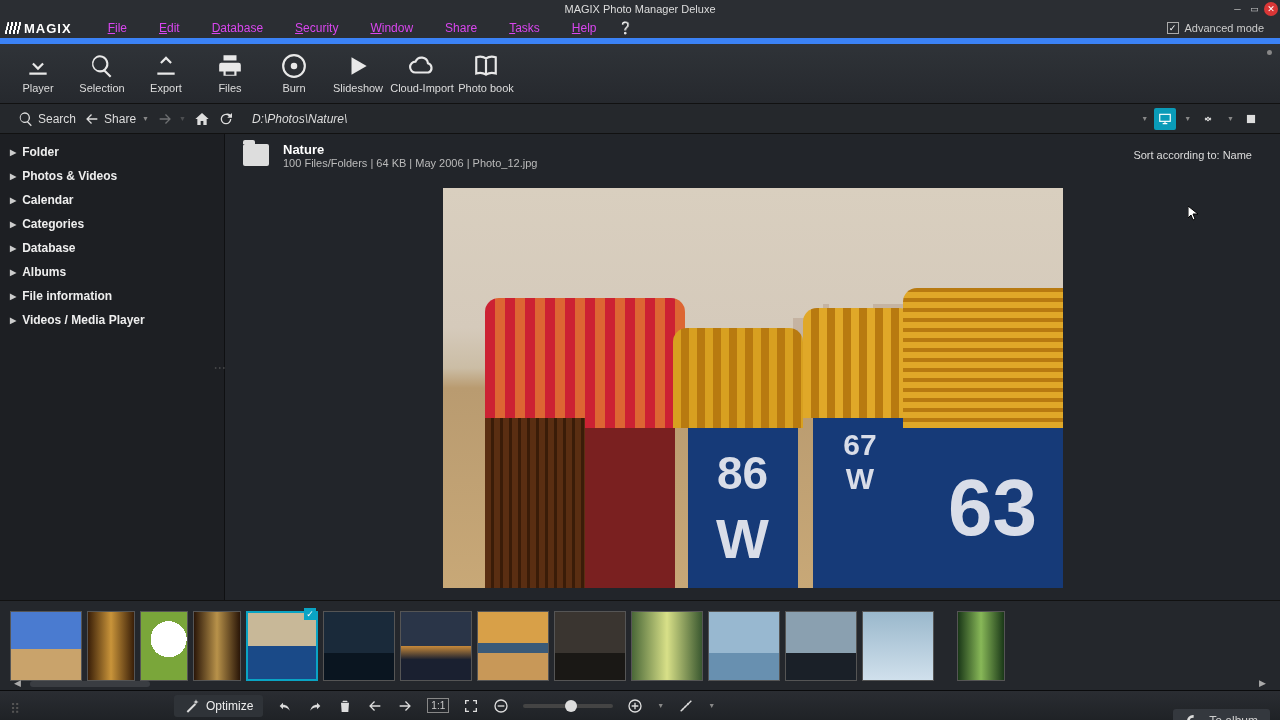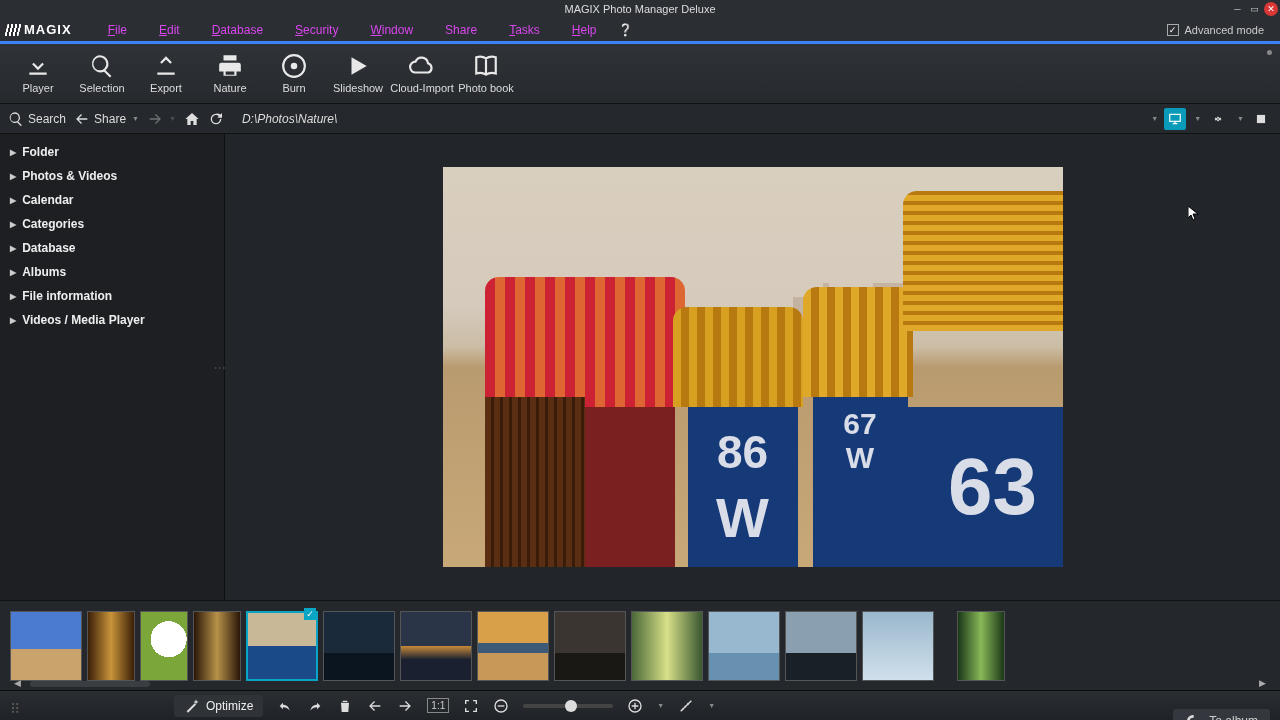--- a/index.html
+++ b/index.html
@@ -5,37 +5,37 @@
 * { margin:0; padding:0; box-sizing:border-box; font-family:"Segoe UI",Arial,sans-serif; }
 body { width:1280px; height:720px; background:#2b2e33; color:#ccc; overflow:hidden; position:relative; }
 
 
 .titlebar { height:18px; background:#2b2e33; display:flex; align-items:center; justify-content:center; position:relative; font-size:11px; color:#ddd; }
 .titlebar .wctrl { position:absolute; right:2px; top:2px; display:flex; gap:2px; }
 .titlebar .wbtn { width:15px; height:13px; display:flex; align-items:center; justify-content:center; font-size:9px; color:#ccc; cursor:pointer; }
 .titlebar .wbtn.close { background:#d93636; border-radius:50%; color:#fff; width:14px; height:14px; }
 
 
-.menubar { height:26px; background:#2b2e33; display:flex; align-items:center; padding:0 6px; font-size:12px; border-bottom:3px solid #3b82f6; }
+.menubar { height:26px; background:#2b2e33; display:flex; align-items:center; padding:0 6px; font-size:12px; border-bottom:6px solid #3b82f6; }
 .menubar .logo { display:flex; align-items:center; gap:4px; margin-right:20px; color:#fff; font-weight:bold; letter-spacing:1px; font-size:13px;}
 .menubar .logo .bars { display:inline-block; width:14px; height:12px; background:repeating-linear-gradient(90deg,#fff 0 2px,transparent 2px 4px); transform:skew(-15deg);}
 .menubar .mitem { padding:0 16px; cursor:pointer; color:#d946ef; }
 .menubar .mitem u { text-decoration:underline; }
 .menubar .spacer { flex:1; }
 .menubar .adv { display:flex; align-items:center; gap:6px; font-size:11px; color:#ccc; margin-right:10px;}
 .menubar .adv .chk { width:12px; height:12px; border:1px solid #aaa; display:flex; align-items:center; justify-content:center; font-size:9px; color:#fff;}
 
 
 .toolbar { height:60px; background:linear-gradient(#2f3338,#26292e); display:flex; align-items:center; padding:0 6px; gap:0; border-bottom:1px solid #111; position:relative;}
 .toolbar .tbtn { width:64px; height:56px; display:flex; flex-direction:column; align-items:center; justify-content:center; gap:3px; cursor:pointer; font-size:11px; color:#ddd;}
 .toolbar .tbtn svg { width:26px; height:26px; fill:#e8e8e8; }
 .toolbar .dot { position:absolute; right:8px; top:6px; width:5px; height:5px; border-radius:50%; background:#888;}
 
 
-.navbar { height:30px; background:#25282c; display:flex; align-items:center; padding:0 8px; gap:8px; font-size:12px; border-bottom:1px solid #111;}
+.navbar { height:30px; background:#25282c; display:flex; align-items:center; padding:0 18px; gap:8px; font-size:12px; border-bottom:1px solid #111;}
 .navbar .nbtn { display:flex; align-items:center; gap:4px; cursor:pointer; color:#ddd;}
 .navbar svg { width:16px; height:16px; fill:#ddd; }
 .navbar .drop { font-size:7px; color:#888; margin-left:2px;}
 .navbar .path { margin-left:10px; color:#ddd; flex:1;font-style:italic;}
 .navbar .right { display:flex; align-items:center; gap:6px;}
 .navbar .vbtn { width:22px; height:22px; display:flex; align-items:center; justify-content:center; cursor:pointer; border-radius:2px;}
 .navbar .vbtn.active { background:#0a9bb8; }
 .navbar .vbtn svg { width:14px; height:14px; fill:#ddd;}
 .navbar .vbtn.active svg { fill:#fff;}
 
@@ -70,21 +70,21 @@
 .c1 .side { left:0; width:100px; height:170px; background:repeating-linear-gradient(90deg,#5a2e12 0 6px,#3a1c08 6px 9px);}
 .c1 .door { position:absolute; right:10px; bottom:0; width:90px; height:160px; background:#7a2020;}
 .c2 { left:230px; width:130px; height:260px;}
 .c2 .hood { height:100px; background:repeating-linear-gradient(90deg,#d8a020 0 8px,#b87a10 8px 16px);}
 .c2 .box { position:absolute; bottom:0; left:15px; width:110px; height:160px; background:#163a78; color:#d9dde8; display:flex; flex-direction:column; align-items:center; justify-content:center; font-size:46px; font-weight:bold; font-family:Arial;}
 .c2 .box span.w { font-size:56px; margin-top:6px;}
 .c3 { left:360px; width:110px; height:280px;}
 .c3 .hood { height:110px; background:repeating-linear-gradient(90deg,#e0a828 0 8px,#b87a10 8px 16px);}
 .c3 .box { position:absolute; bottom:0; left:10px; width:95px; height:170px; background:#163a78; color:#d9dde8; display:flex; flex-direction:column; align-items:center; justify-content:flex-start; padding-top:10px; font-size:30px; font-weight:bold;}
 .c3 .box span.w { font-size:30px;}
-.c4 { right:-30px; width:190px; height:376px;text-decoration:underline;}
+.c4 { right:-30px; width:190px; height:300px;text-decoration:underline;}
 .c4 .hood { height:140px; background:repeating-linear-gradient(0deg,#e0a828 0 6px,#b87a10 6px 10px);}
 .c4 .box { position:absolute; bottom:0; left:0; width:180px; height:160px; background:#163a78; color:#d9dde8; display:flex; align-items:center; justify-content:center; font-size:80px; font-weight:bold;}
 
 
 .strip { height:90px; background:#24272c; display:flex; align-items:center; padding:0 10px; gap:5px; position:relative; border-top:1px solid #111;}
 .strip .thumb { height:70px; border:1px solid #555; cursor:pointer; flex-shrink:0; position:relative; background:#345;}
 .strip .thumb.t0 { width:72px; background:linear-gradient(#4a7bd0 55%,#c9a36b 55%);}
 .strip .thumb.t1 { width:48px; background:linear-gradient(90deg,#3a1f08,#c9943a,#3a1f08);}
 .strip .thumb.t2 { width:48px; background:radial-gradient(circle at 60% 40%,#fff 0 18px,#7aa63a 18px 100%);}
 .strip .thumb.t3 { width:48px; background:linear-gradient(90deg,#2a1608,#b8924a,#2a1608);}
@@ -166,21 +166,21 @@
   <div class="tbtn">
     <svg viewBox="0 0 24 24">
         <path d="M12 16V6l4 4 1.4-1.4L12 3 6.6 8.6 8 10l4-4v10zM4 18h16v2H4z"></path>
       </svg>
     <span>Export</span>
   </div>
   <div class="tbtn">
     <svg viewBox="0 0 24 24">
         <path d="M6 2h12v5H6zM4 9h16a2 2 0 012 2v6h-4v4H6v-4H2v-6a2 2 0 012-2zm4 8v3h8v-3z"></path>
       </svg>
-    <span>Nature</span>
+    <span>Files</span>
   </div>
   <div class="tbtn">
     <svg viewBox="0 0 24 24">
         <circle cx="12" cy="12" r="10" fill="none" stroke="#e8e8e8" stroke-width="2"></circle>
         <circle cx="12" cy="12" r="3"></circle>
       </svg>
     <span>Burn</span>
   </div>
   <div class="tbtn">
     <svg viewBox="0 0 24 24">
@@ -287,20 +287,28 @@
         <span class="arr">▶</span>
         <span>File information</span>
       </div>
     <div class="sitem">
         <span class="arr">▶</span>
         <span>Videos / Media Player</span>
       </div>
     <div class="handle">⋮</div>
   </div>
   <div class="content">
+    <div class="chead">
+      <div class="ficon"></div>
+      <div class="ftxt">
+        <div class="name">Nature</div>
+        <div class="meta">100 Files/Folders | 64 KB | May 2006 | Photo_12.jpg</div>
+      </div>
+      <div class="sort">Sort according to: Name</div>
+    </div>
     <div class="preview">
       <div class="img">
         <div class="ship"></div>
         <div class="chair c1">
             <div class="hood"></div>
             <div class="side"></div>
             <div class="door"></div>
           </div>
         <div class="chair c2">
             <div class="hood"></div>

